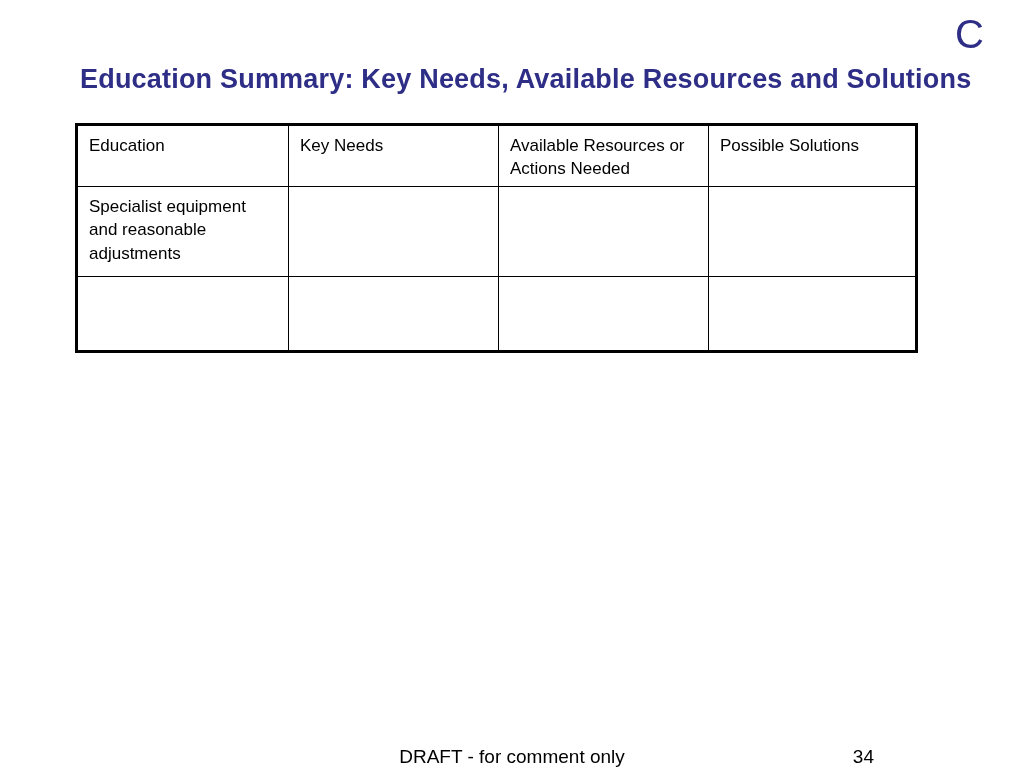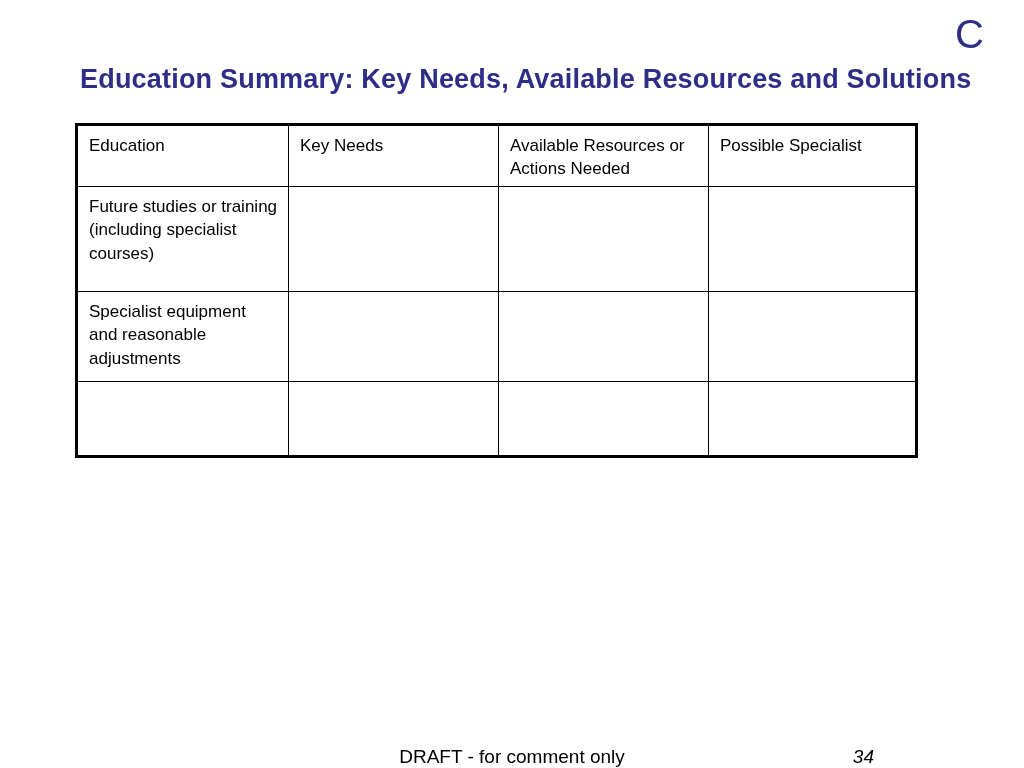--- a/index.html
+++ b/index.html
@@ -83,21 +83,20 @@
     position: absolute;
     left: 0;
     width: 1024px;
     text-align: center;
   }
 
   .footer-page-number {
     position: absolute;
     right: 70px;
     top: 0;
-    font-style: italic;
   }
 </style>
 </head>
 <body>
 
 <div class="slide">
 
   <div class="corner-letter">C</div>
 
   <h1 class="slide-title">Education Summary: Key Needs, Available Resources and Solutions</h1>
@@ -107,30 +106,24 @@
       <col style="width:212px">
       <col style="width:210px">
       <col style="width:210px">
       <col style="width:208px">
     </colgroup>
     <thead>
       <tr class="row-header">
         <th>Education</th>
         <th>Key Needs</th>
         <th>Available Resources or Actions Needed</th>
-        <th>Possible Specialist</th>
+        <th>Possible Solutions</th>
       </tr>
     </thead>
     <tbody>
-      <tr class="row-future">
-        <td>Future studies or training (including specialist courses)</td>
-        <td></td>
-        <td></td>
-        <td></td>
-      </tr>
       <tr class="row-equip">
         <td>Specialist equipment and reasonable adjustments</td>
         <td></td>
         <td></td>
         <td></td>
       </tr>
       <tr class="row-empty">
         <td></td>
         <td></td>
         <td></td>

